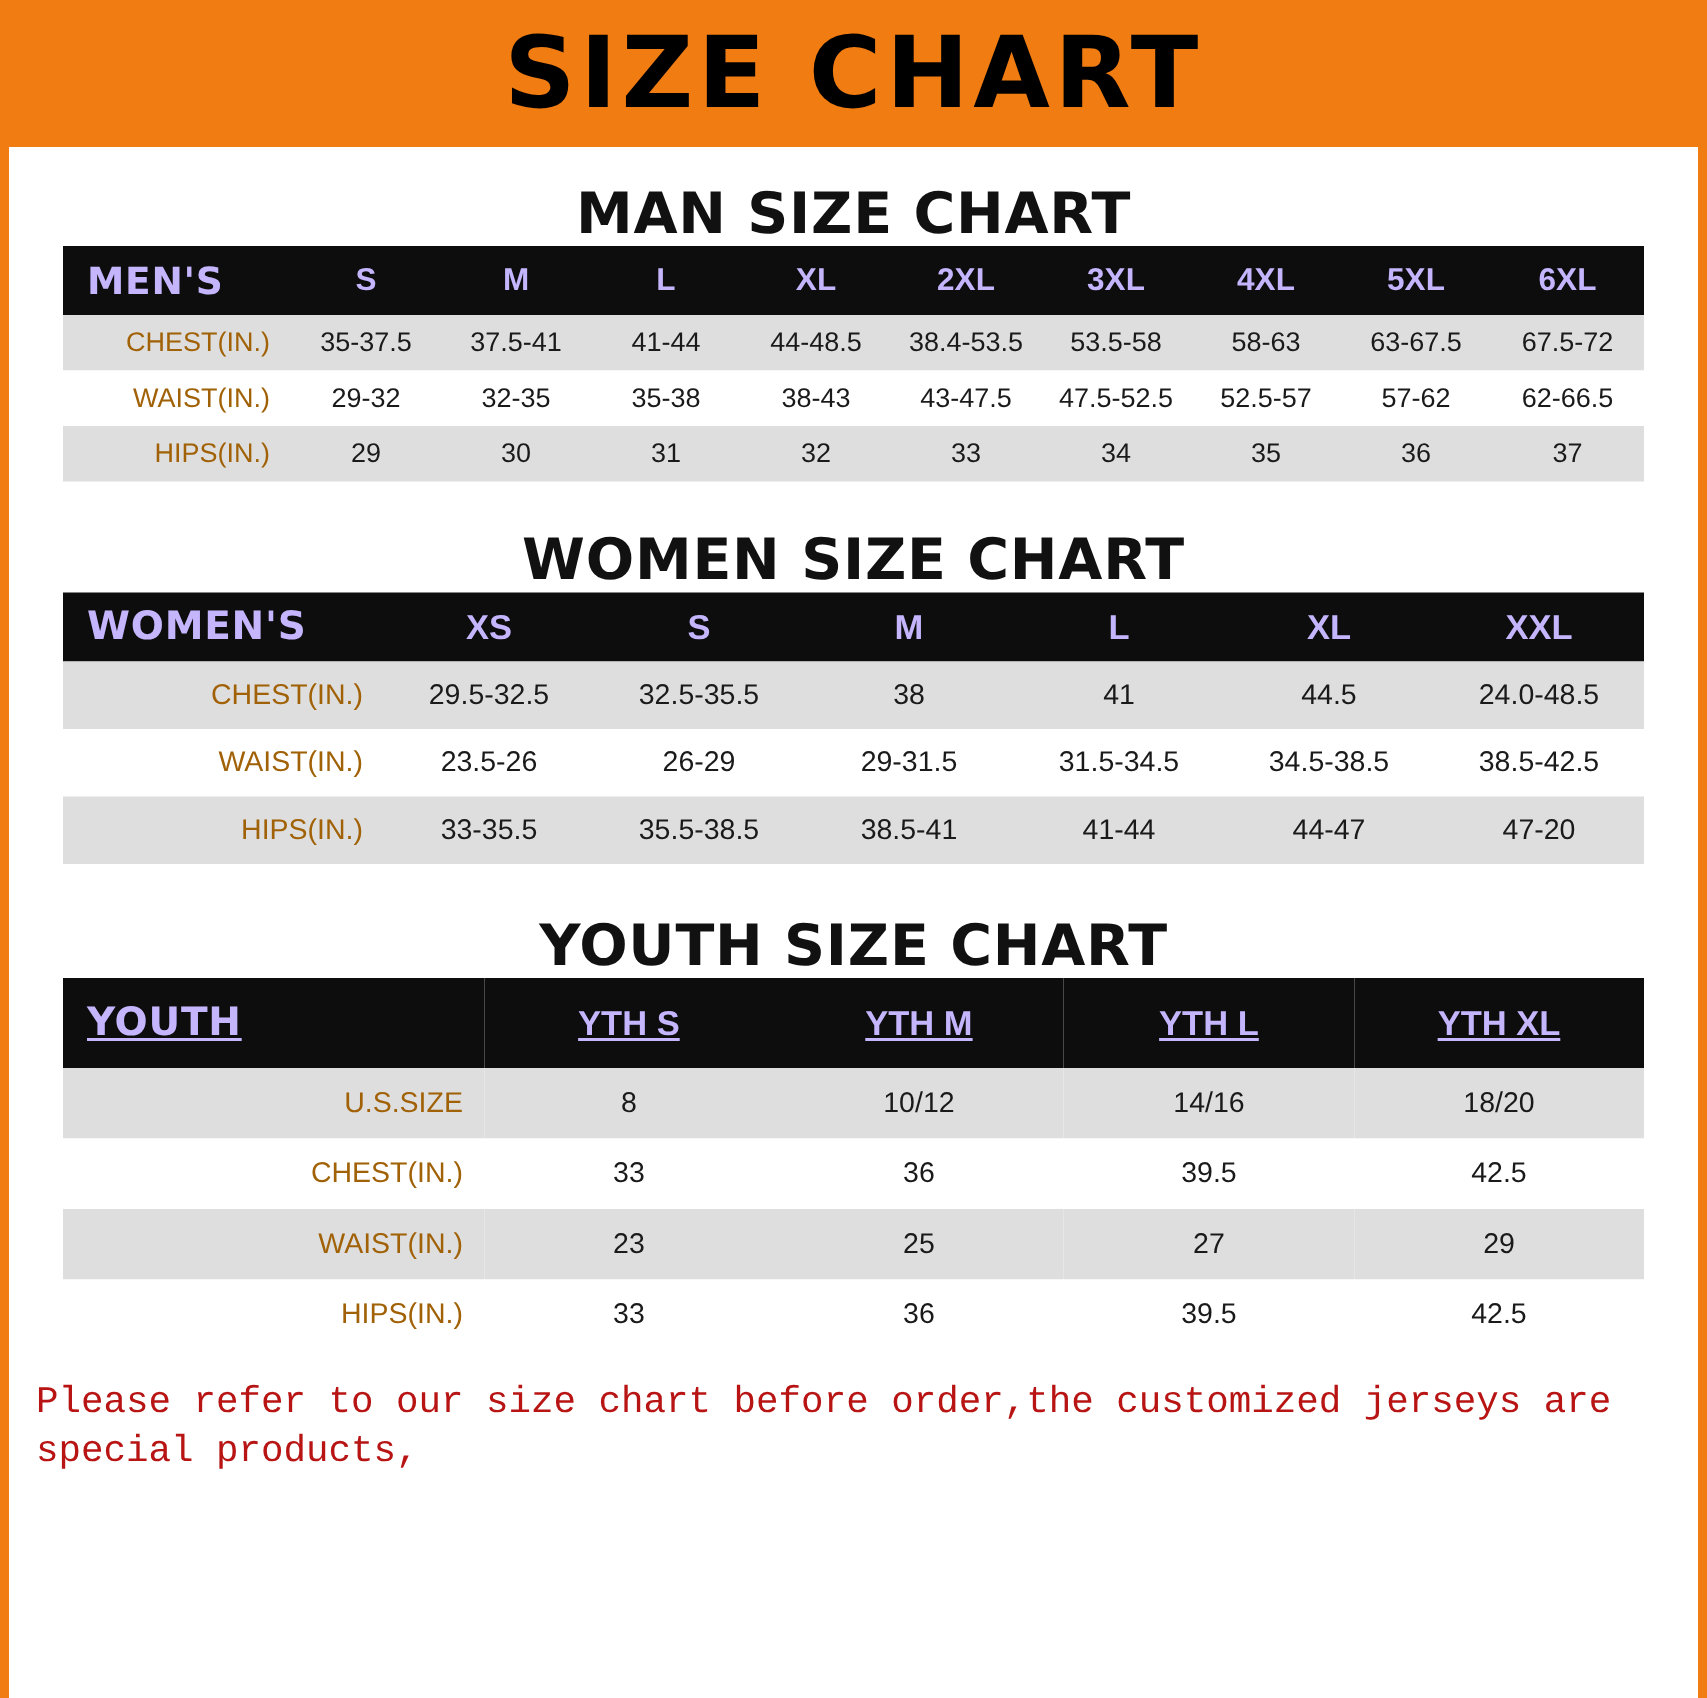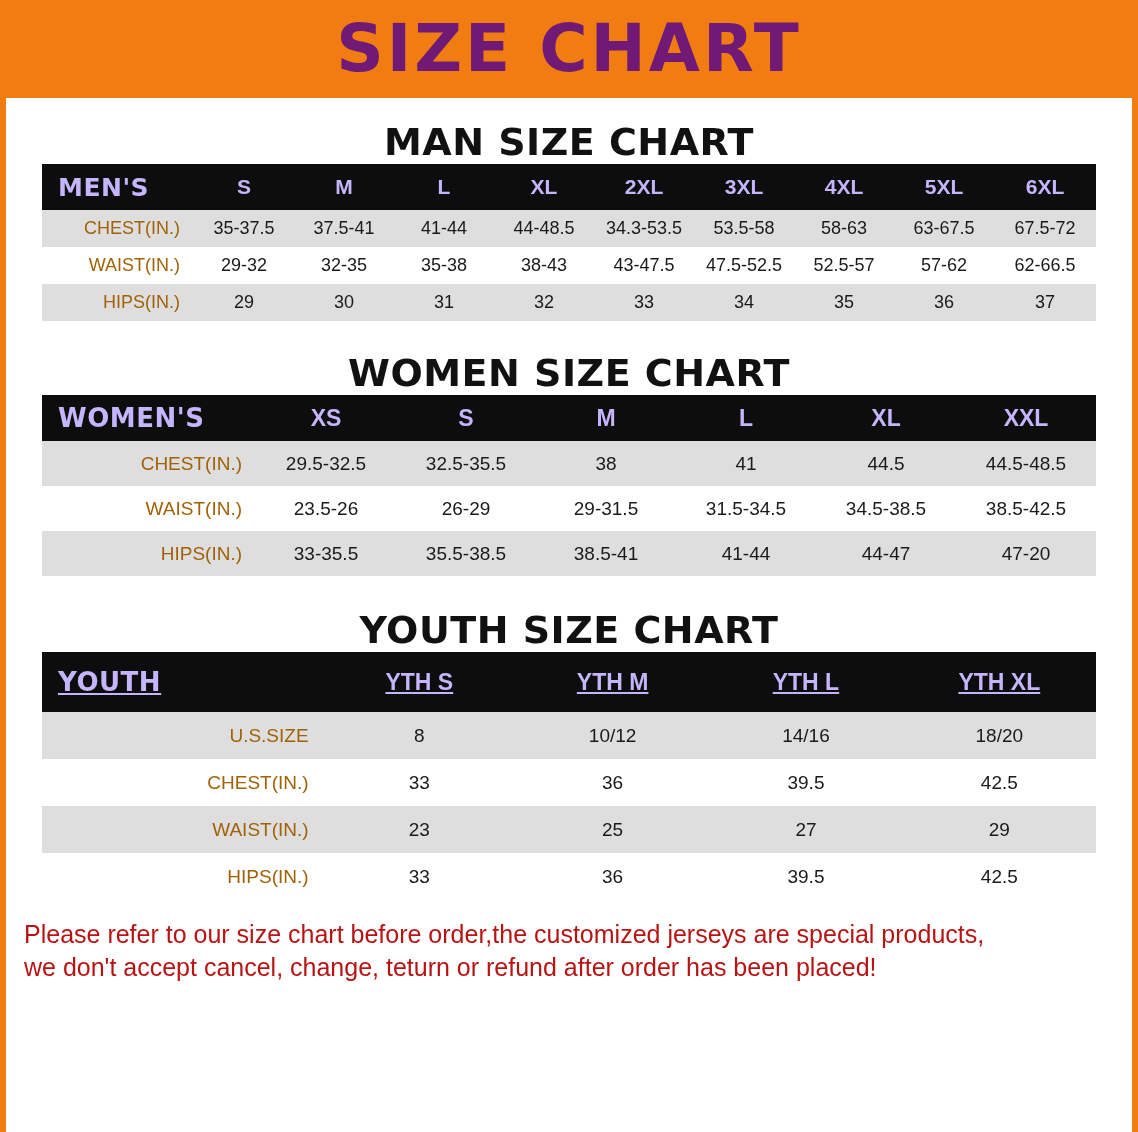--- a/index.html
+++ b/index.html
@@ -29,21 +29,21 @@
     display: flex;
     align-items: center;
     justify-content: center;
     margin: 0 -6px;
   }
   .banner-title {
     font-family: "DejaVu Sans", sans-serif;
     font-weight: bold;
     font-size: 66px;
     letter-spacing: 3px;
-    color: #701a75;
+    color: #000000;
     line-height: 1;
   }
   
   .section-title {
     text-align: center;
     font-family: "DejaVu Sans", sans-serif;
     font-weight: bold;
     font-size: 38px;
     color: #111111;
     letter-spacing: 0.5px;
@@ -107,21 +107,21 @@
   .youth-table { width: 1054px; }
   .youth-table thead th { height: 60px; font-size: 23px; text-decoration: underline; }
   .youth-table thead th.rowlabel { font-size: 26px; }
   .youth-table td { height: 45px; font-size: 19px; }
   .youth-table td.rowlabel { font-size: 19px; }
 
   
   .note {
     margin: 18px 18px 0 18px;
     color: #b81414;
-    font-family: Liberation Sans, sans-serif;
+    font-family: Liberation Mono, monospace;
     font-size: 25px;
     line-height: 1.33;
     text-align: left;
   }
   .note .line { display: block; }
 </style>
 </head>
 <body>
 
 <div class="page">
@@ -159,21 +159,21 @@
           <th>6XL</th>
         </tr>
       </thead>
       <tbody>
         <tr class="row-grey">
           <td class="rowlabel">CHEST(IN.)</td>
           <td>35-37.5</td>
           <td>37.5-41</td>
           <td>41-44</td>
           <td>44-48.5</td>
-          <td>34.3-53.5</td>
+          <td>38.4-53.5</td>
           <td>53.5-58</td>
           <td>58-63</td>
           <td>63-67.5</td>
           <td>67.5-72</td>
         </tr>
         <tr class="row-white">
           <td class="rowlabel">WAIST(IN.)</td>
           <td>29-32</td>
           <td>32-35</td>
           <td>35-38</td>
@@ -224,21 +224,21 @@
         </tr>
       </thead>
       <tbody>
         <tr class="row-grey">
           <td class="rowlabel">CHEST(IN.)</td>
           <td>29.5-32.5</td>
           <td>32.5-35.5</td>
           <td>38</td>
           <td>41</td>
           <td>44.5</td>
-          <td>44.5-48.5</td>
+          <td>24.0-48.5</td>
         </tr>
         <tr class="row-white">
           <td class="rowlabel">WAIST(IN.)</td>
           <td>23.5-26</td>
           <td>26-29</td>
           <td>29-31.5</td>
           <td>31.5-34.5</td>
           <td>34.5-38.5</td>
           <td>38.5-42.5</td>
         </tr>
@@ -302,16 +302,15 @@
           <td>36</td>
           <td>39.5</td>
           <td>42.5</td>
         </tr>
       </tbody>
     </table>
   </div>
 
   <div class="note">
     <span class="line">Please refer to our size chart before order,the customized jerseys are special products,</span>
-    <span class="line">we don't accept cancel, change, teturn or refund after order has been placed!</span>
   </div>
 
 </div>
 
 </body></html>

